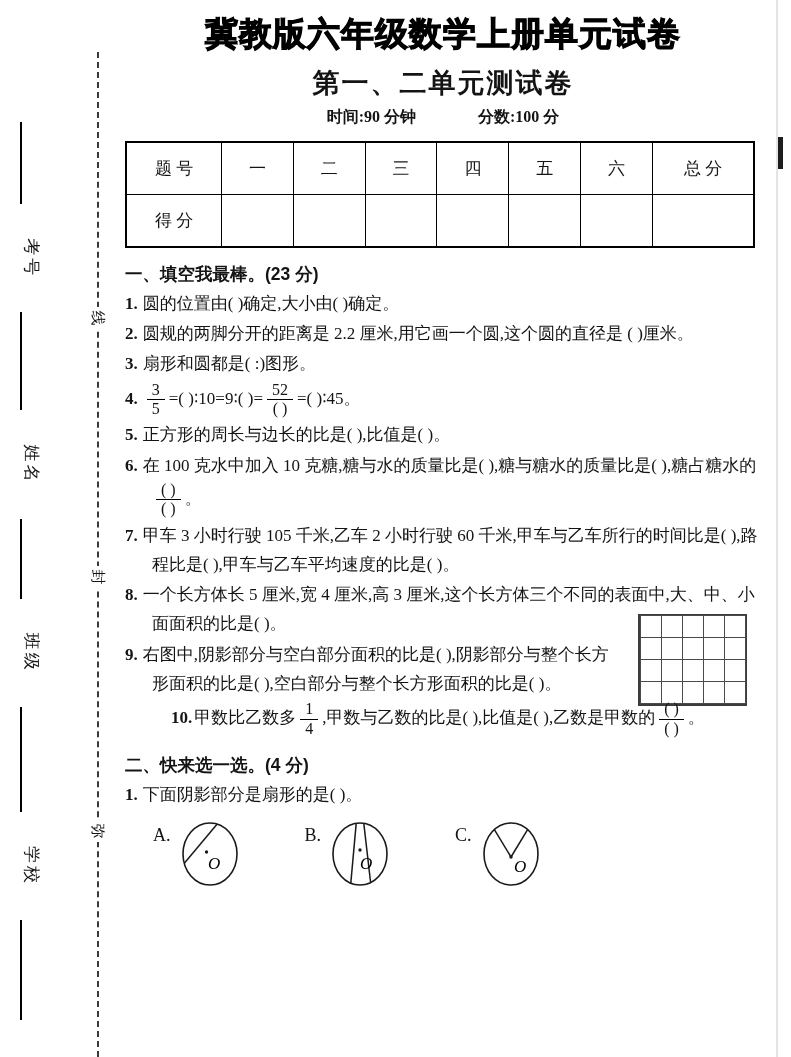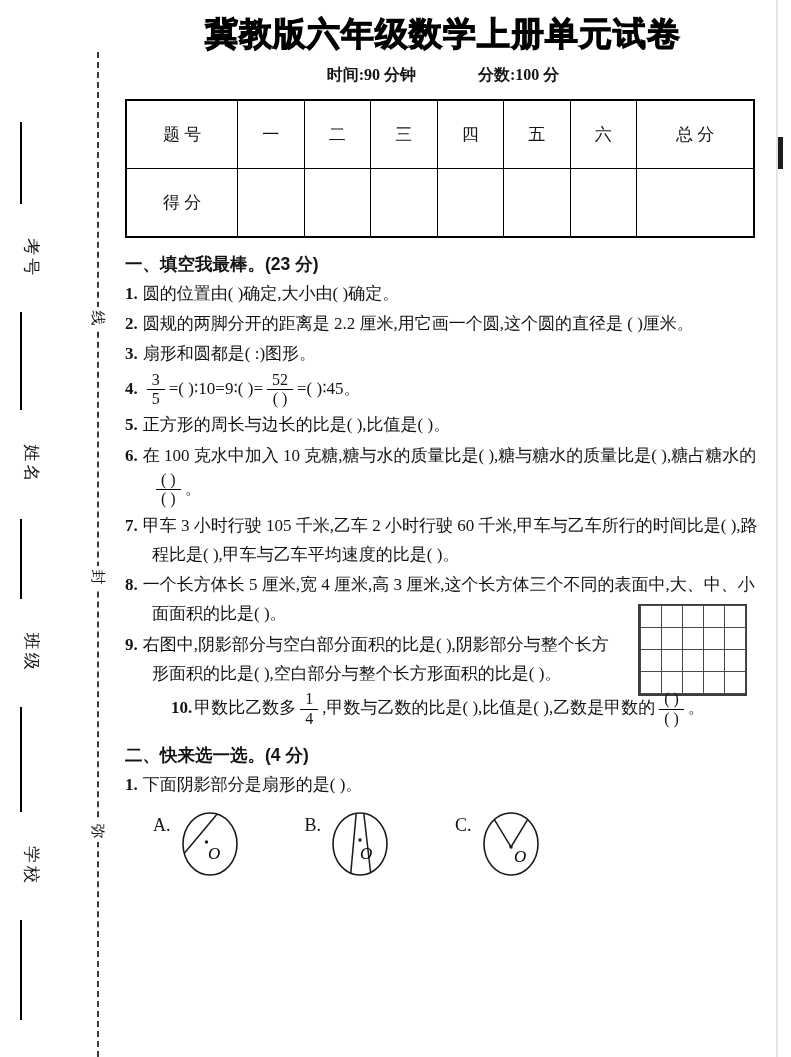--- a/index.html
+++ b/index.html
@@ -27,21 +27,21 @@
   .edge-mark{position:absolute;right:8px;top:137px;width:5px;height:32px;background:#1d1d1d;}
   
   .content{position:absolute;left:125px;top:10px;width:636px;}
   .title{margin:2px 0 8px;text-align:center;font-size:33px;font-weight:900;
     letter-spacing:1px;font-family:"Liberation Sans","DejaVu Sans",sans-serif;
     -webkit-text-stroke:1.1px #000;}
   .subtitle{margin:0 0 6px;text-align:center;font-size:27px;font-weight:bold;letter-spacing:2px;}
   .meta{display:flex;justify-content:center;gap:62px;font-size:16px;font-weight:bold;margin-bottom:13px;}
   
   table.score{border-collapse:collapse;width:630px;table-layout:fixed;}
-  table.score td{border:1.6px solid #000;height:31px;text-align:center;font-size:17px;padding:18px;}
+  table.score td{border:1.6px solid #000;height:31px;text-align:center;font-size:17px;padding:10px;}
   table.score{border:2.5px solid #000;}
   td.labcol{width:74px;}
   td.totcol{width:80px;}
   
   .sec-heading{font-family:"Liberation Sans","DejaVu Sans",sans-serif;font-weight:bold;
     font-size:17.5px;margin:14px 0 3px;}
   .q{font-size:17px;line-height:1.72;padding-left:27px;text-indent:-27px;margin:1px 0;position:relative;}
   .q .qnum{font-weight:bold;font-family:"Liberation Serif",serif;padding-right:5px;}
   .q10 .qnum{padding-right:2px;margin-left:46px;}
   .frac{display:inline-block;vertical-align:middle;text-align:center;line-height:1.15;
@@ -78,20 +78,21 @@
   <span class="lab">学校</span>
   <span class="blank b5"></span>
 </div>
 
 <div class="edge-line"></div>
 <div class="edge-mark"></div>
 
 <div class="content">
 
   <h1 class="title">冀教版六年级数学上册单元试卷</h1>
+  <h2 class="subtitle">第一、二单元测试卷</h2>
   <div class="meta">
     <span>时间:90 分钟</span>
     <span>分数:100 分</span>
   </div>
 
   <table class="score">
     <tbody>
         <tr>
       <td class="labcol">题 号</td>
       <td>一</td>

